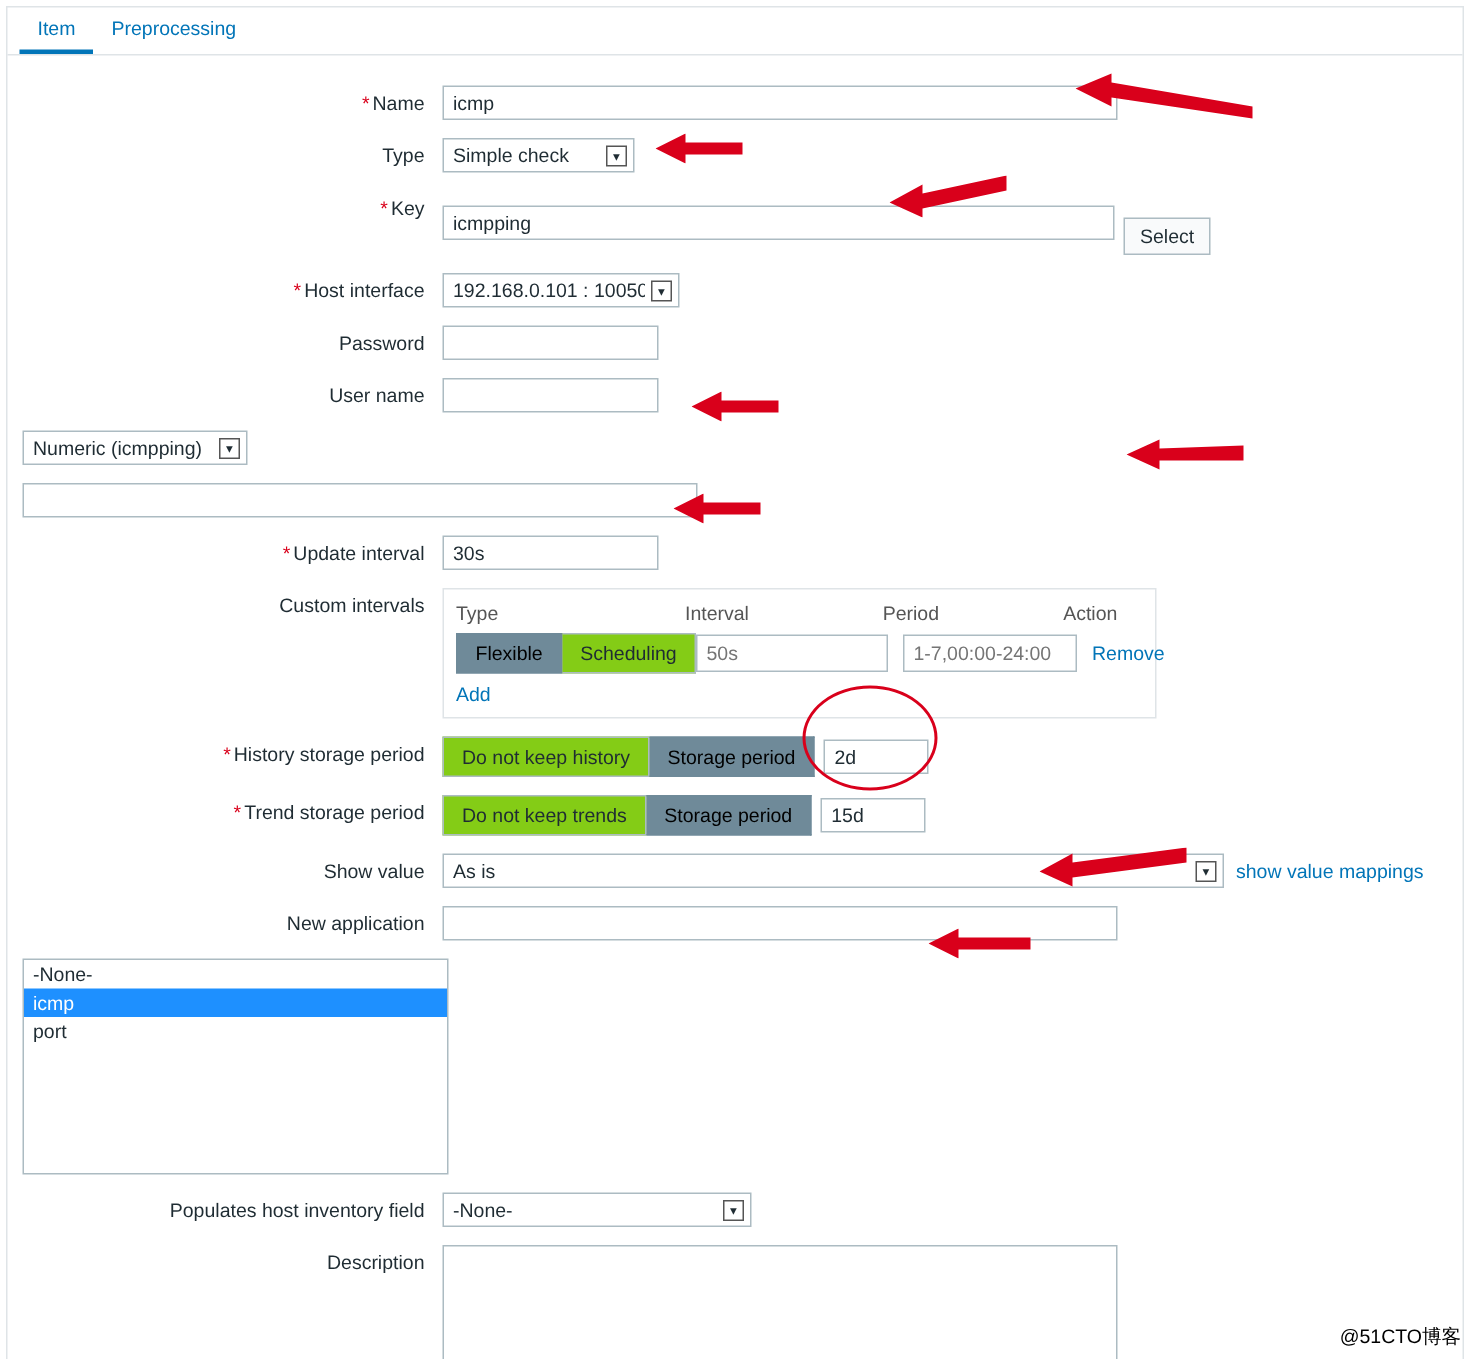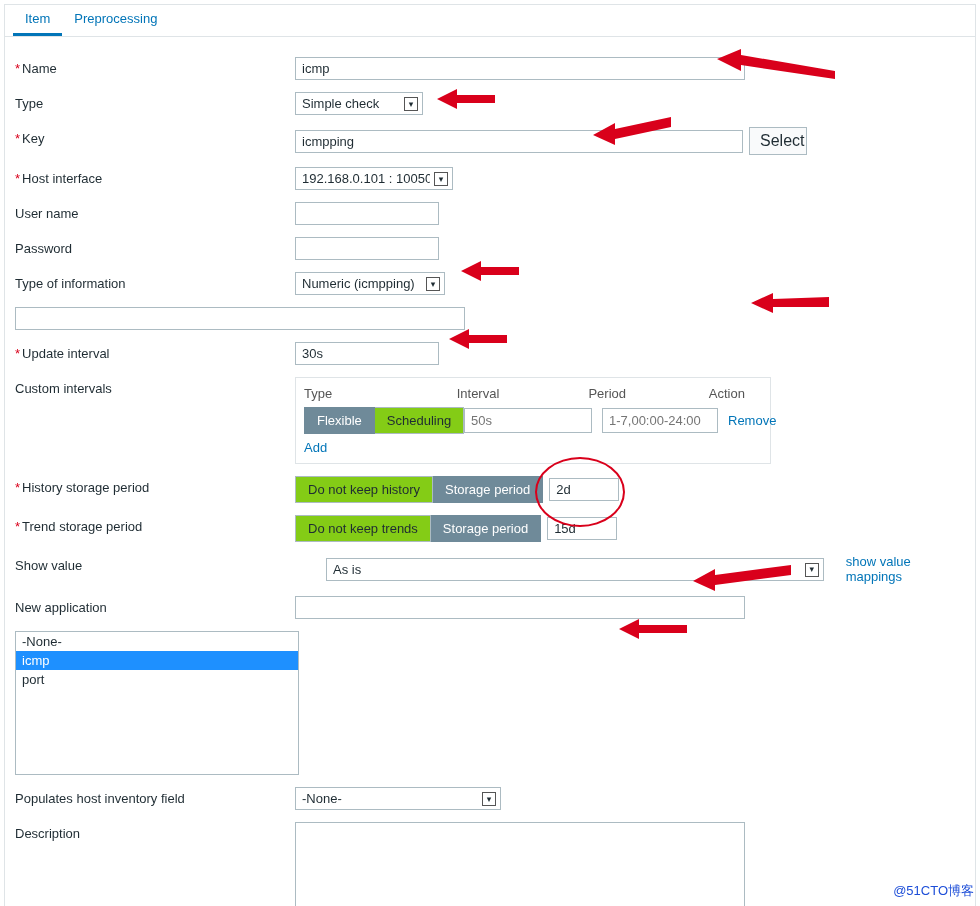--- a/index.html
+++ b/index.html
@@ -42,21 +42,21 @@
   .form {
     padding: 20px 10px 10px 10px;
   }
   .row {
     display: flex;
     align-items: flex-start;
     margin-bottom: 12px;
   }
   .label {
     width: 280px;
-    text-align: left;
+    text-align: right;
     padding-right: 12px;
     padding-top: 4px;
     font-size: 13px;
     color: #1f2c33;
     flex-shrink: 0;
   }
   .req { color: #d9001b; margin-right: 2px; }
   .field {
     display: flex;
     align-items: center;
@@ -74,21 +74,21 @@
     color: #1f2c33;
     background: #fff;
   }
   .in-name { width: 450px; border: 1px solid #0275b8; }
   .in-type { width: 128px; }
   .in-key { width: 448px; }
   .in-host { width: 158px; }
   .in-small { width: 144px; }
   .in-units { width: 450px; }
   .in-update { width: 144px; }
-  .in-show { width: 521px; margin-left: 31px; }
+  .in-show { width: 521px; }
   .in-newapp { width: 450px; background: #fafffa; border: 2px solid #c4e8c4; }
   .in-inv { width: 206px; }
   .in-desc { width: 450px; height: 104px; resize: none; }
   .select {
     position: relative;
     display: inline-flex;
     align-items: flex-end;
     justify-content: space-between;
     cursor: pointer;
     padding-right: 4px;
@@ -101,39 +101,40 @@
     align-items: center;
     justify-content: center;
     font-size: 9px;
     line-height: 1;
     margin-left: 4px;
   }
   .btn {
     border: 1px solid #acbbc2;
     background: #f9fafb;
     padding: 4px 10px;
-    font-size: 16px;
+    font-size: 13px;
     cursor: pointer;
     text-align: right;
+    margin-top: 18px;
   }
   .btn-select { margin-left: 6px; width: 58px; }
   .seg-group { display: inline-flex; }
   .seg {
     padding: 5px 12px;
     font-size: 13px;
     background: #84cc16;
     border: 1px solid #acbbc2;
     cursor: pointer;
     white-space: nowrap;
   }
   .seg + .seg { border-left: none; }
-  .seg.active { background: #6f8a99; color: #ffffff; border-color: #6f8a99; }
+  .seg.active { background: #6f8a99; color: #000000; border-color: #6f8a99; }
   .link { color: #0275b8; cursor: pointer; }
   .link-add { margin-top: 6px; display: inline-block; }
-  .link-sv { margin-left: 22px; }
+  .link-sv { margin-left: 8px; }
   
   .ci-box {
     border: 1px solid #dfe4e7;
     padding: 8px;
     width: 476px;
   }
   .ci-head, .ci-row {
     display: flex;
     gap: 10px;
     align-items: center;
@@ -173,21 +174,21 @@
     position: absolute;
     border: 2px solid #d9001b;
     border-radius: 50%;
     width: 90px; height: 70px;
     pointer-events: none;
   }
   .watermark {
     position: fixed;
     right: 6px;
     bottom: 6px;
-    color: #1d4ed8;
+    color: #000000;
     font-size: 13px;
     pointer-events: none;
   }
 </style>
 </head>
 <body>
 
 <div class="page">
 
   <div class="tabs">
@@ -226,35 +227,34 @@
       <div class="label"><span class="req">*</span><span>Host interface</span></div>
       <div class="field">
         <div class="select in-host">
           <span class="select-label">192.168.0.101 : 10050</span>
           <span class="chev">▾</span>
         </div>
       </div>
     </div>
 
     <div class="row">
+      <div class="label"><span>Password</span></div>
+      <div class="field">
+        <input type="text" class="in-small" value="" style="">
+      </div>
+    </div>
+
+    <div class="row">
       <div class="label"><span>User name</span></div>
       <div class="field">
         <input type="text" class="in-small" value="" style="">
       </div>
     </div>
 
     <div class="row">
-      <div class="label"><span>Password</span></div>
-      <div class="field">
-        <input type="text" class="in-small" value="" style="">
-      </div>
-    </div>
-
-    <div class="row">
-      <div class="label"><span>Type of information</span></div>
       <div class="field">
         <div class="select" style="width:150px;">
           <span class="select-label">Numeric (icmpping)</span>
           <span class="chev">▾</span>
         </div>
       </div>
     </div>
 
     <div class="row">
       <div class="field">

